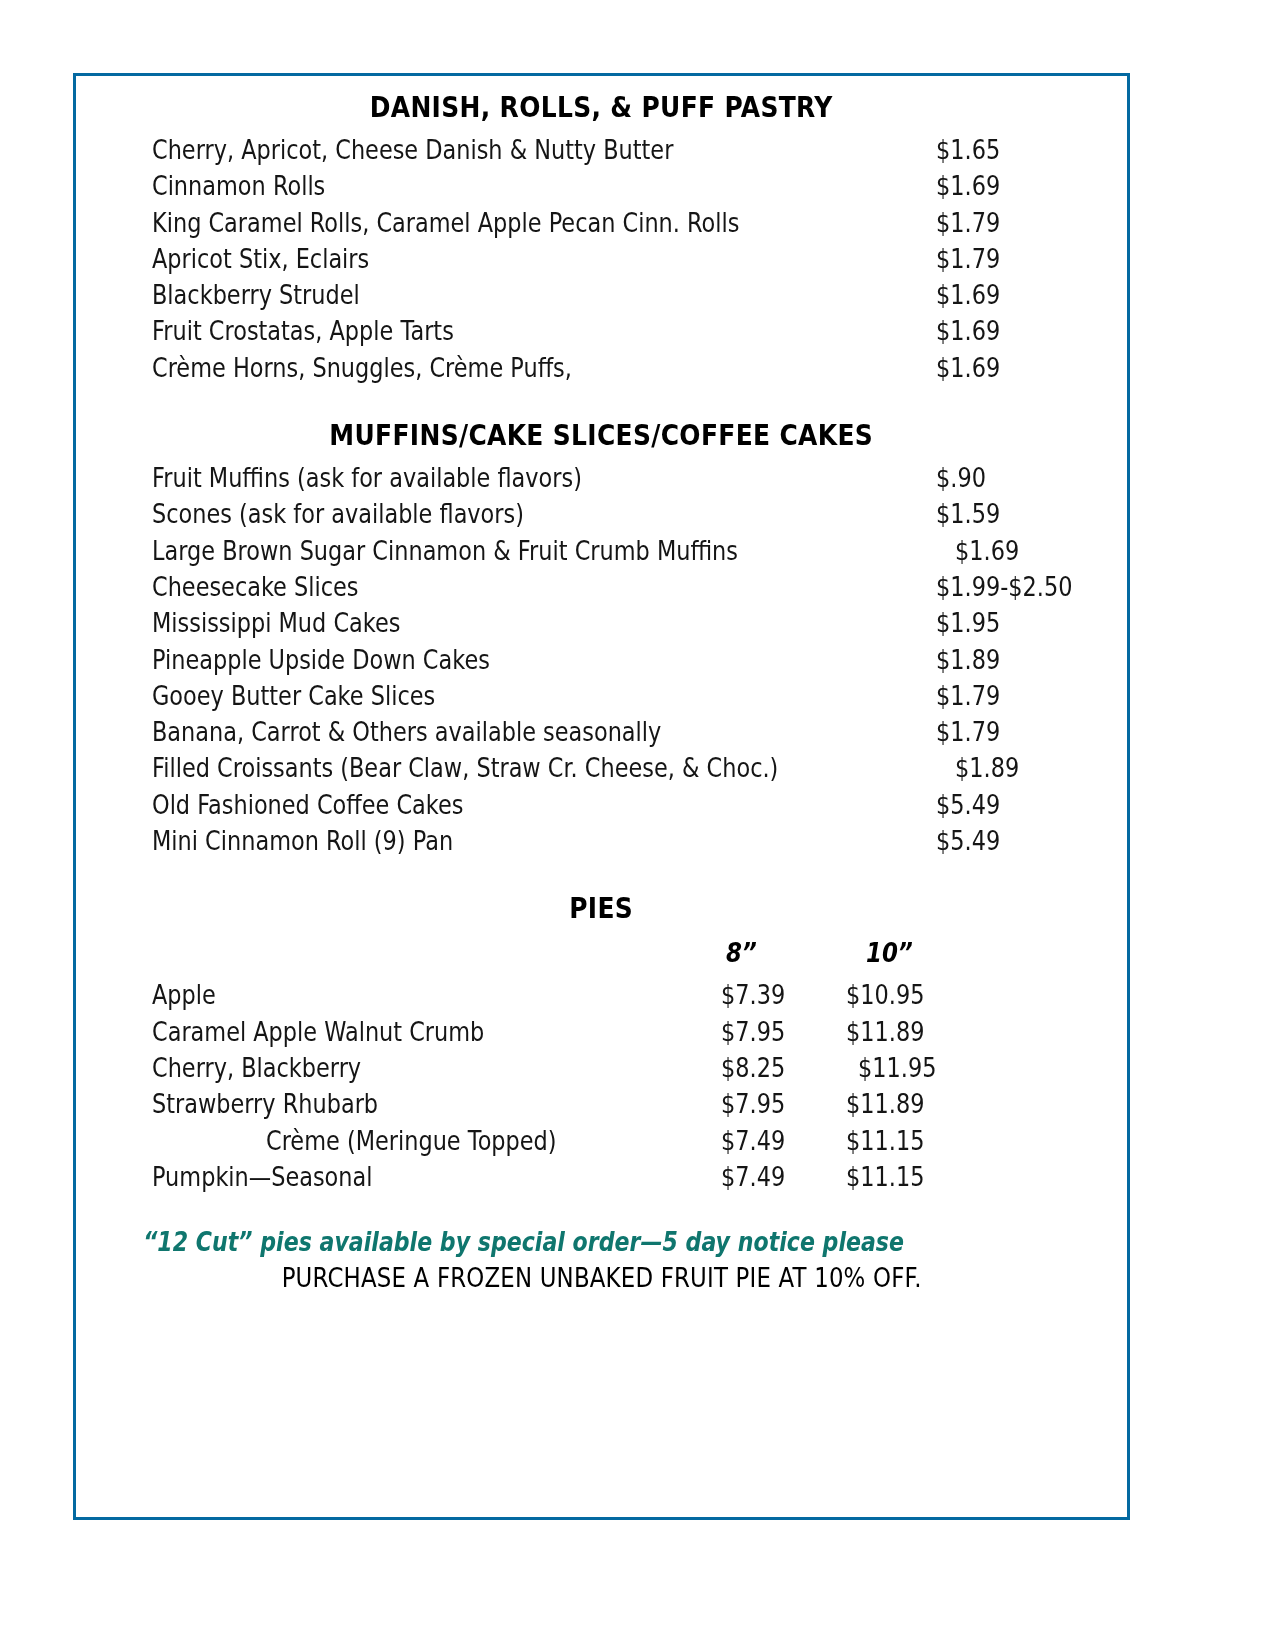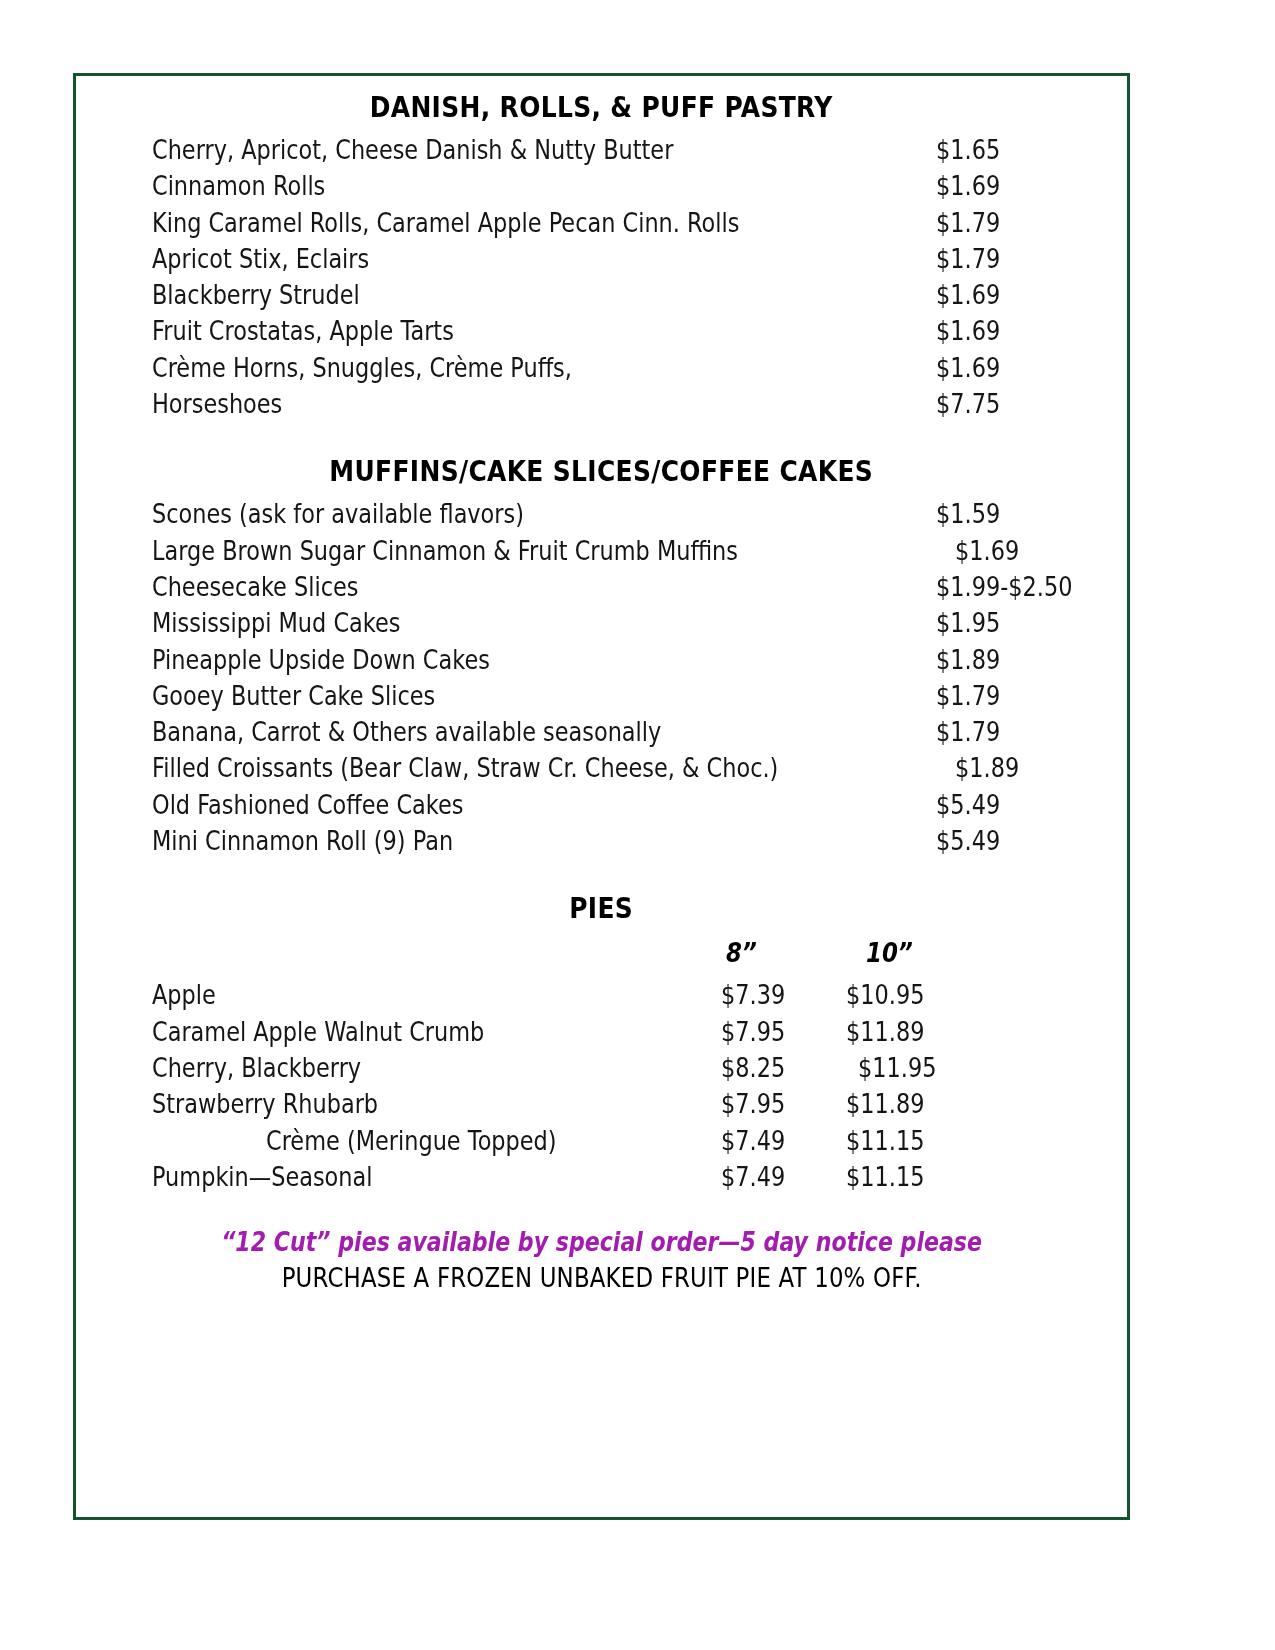--- a/index.html
+++ b/index.html
@@ -22,21 +22,21 @@
     background: #ffffff;
     box-sizing: border-box;
   }
 
   #menu-frame {
     position: absolute;
     left: 73px;
     top: 73px;
     width: 1057px;
     height: 1447px;
-    border: 3px solid #14532d;
+    border: 3px solid #0369a1;
     box-sizing: border-box;
     background: #ffffff;
   }
 
   .section-head {
     text-align: center;
     font-family: "DejaVu Sans", sans-serif;
     font-weight: 700;
     font-size: 29px;
     letter-spacing: 0.4px;
@@ -122,25 +122,24 @@
     top: 0;
     font-size: 27px;
     color: #151515;
     display: inline-block;
     transform: scaleX(0.83);
     transform-origin: left top;
     white-space: nowrap;
   }
 
   .footer-line-1 {
-    text-align: center;
     font-size: 26px;
     font-weight: 700;
     font-style: italic;
-    color: #a21caf;
+    color: #0f766e;
     white-space: nowrap;
   }
   .footer-line-1 .sq { display:inline-block; transform: scaleX(0.85); transform-origin:center center; }
 
   .footer-line-2 {
     text-align: center;
     font-size: 26px;
     font-weight: 400;
     color: #000;
     white-space: nowrap;
@@ -191,34 +190,34 @@
         <span class="name">Fruit Crostatas, Apple Tarts</span>
         <span class="price" style="left:860px">$1.69</span>
       </div>
 
       <div class="row">
         <span class="name">Crème Horns, Snuggles, Crème Puffs,</span>
         <span class="price" style="left:860px">$1.69</span>
       </div>
 
 
-      <div class="row">
-        <span class="name">Horseshoes</span>
-        <span class="price" style="left:860px">$7.75</span>
-      </div>
 
     </div>
 
     <div class="spacer-md"></div>
     <div class="section-head">
       <span class="sq">MUFFINS/CAKE SLICES/COFFEE CAKES</span>
     </div>
 
     <div class="rows" style="margin-top:10px;">
 
+      <div class="row">
+        <span class="name">Fruit Muffins (ask for available flavors)</span>
+        <span class="price" style="left:860px">$.90</span>
+      </div>
 
       <div class="row">
         <span class="name">Scones (ask for available flavors)</span>
         <span class="price" style="left:860px">$1.59</span>
       </div>
 
       <div class="row">
         <span class="name">Large Brown Sugar Cinnamon &amp; Fruit Crumb Muffins</span>
         <span class="price" style="left:879px">$1.69</span>
       </div>

